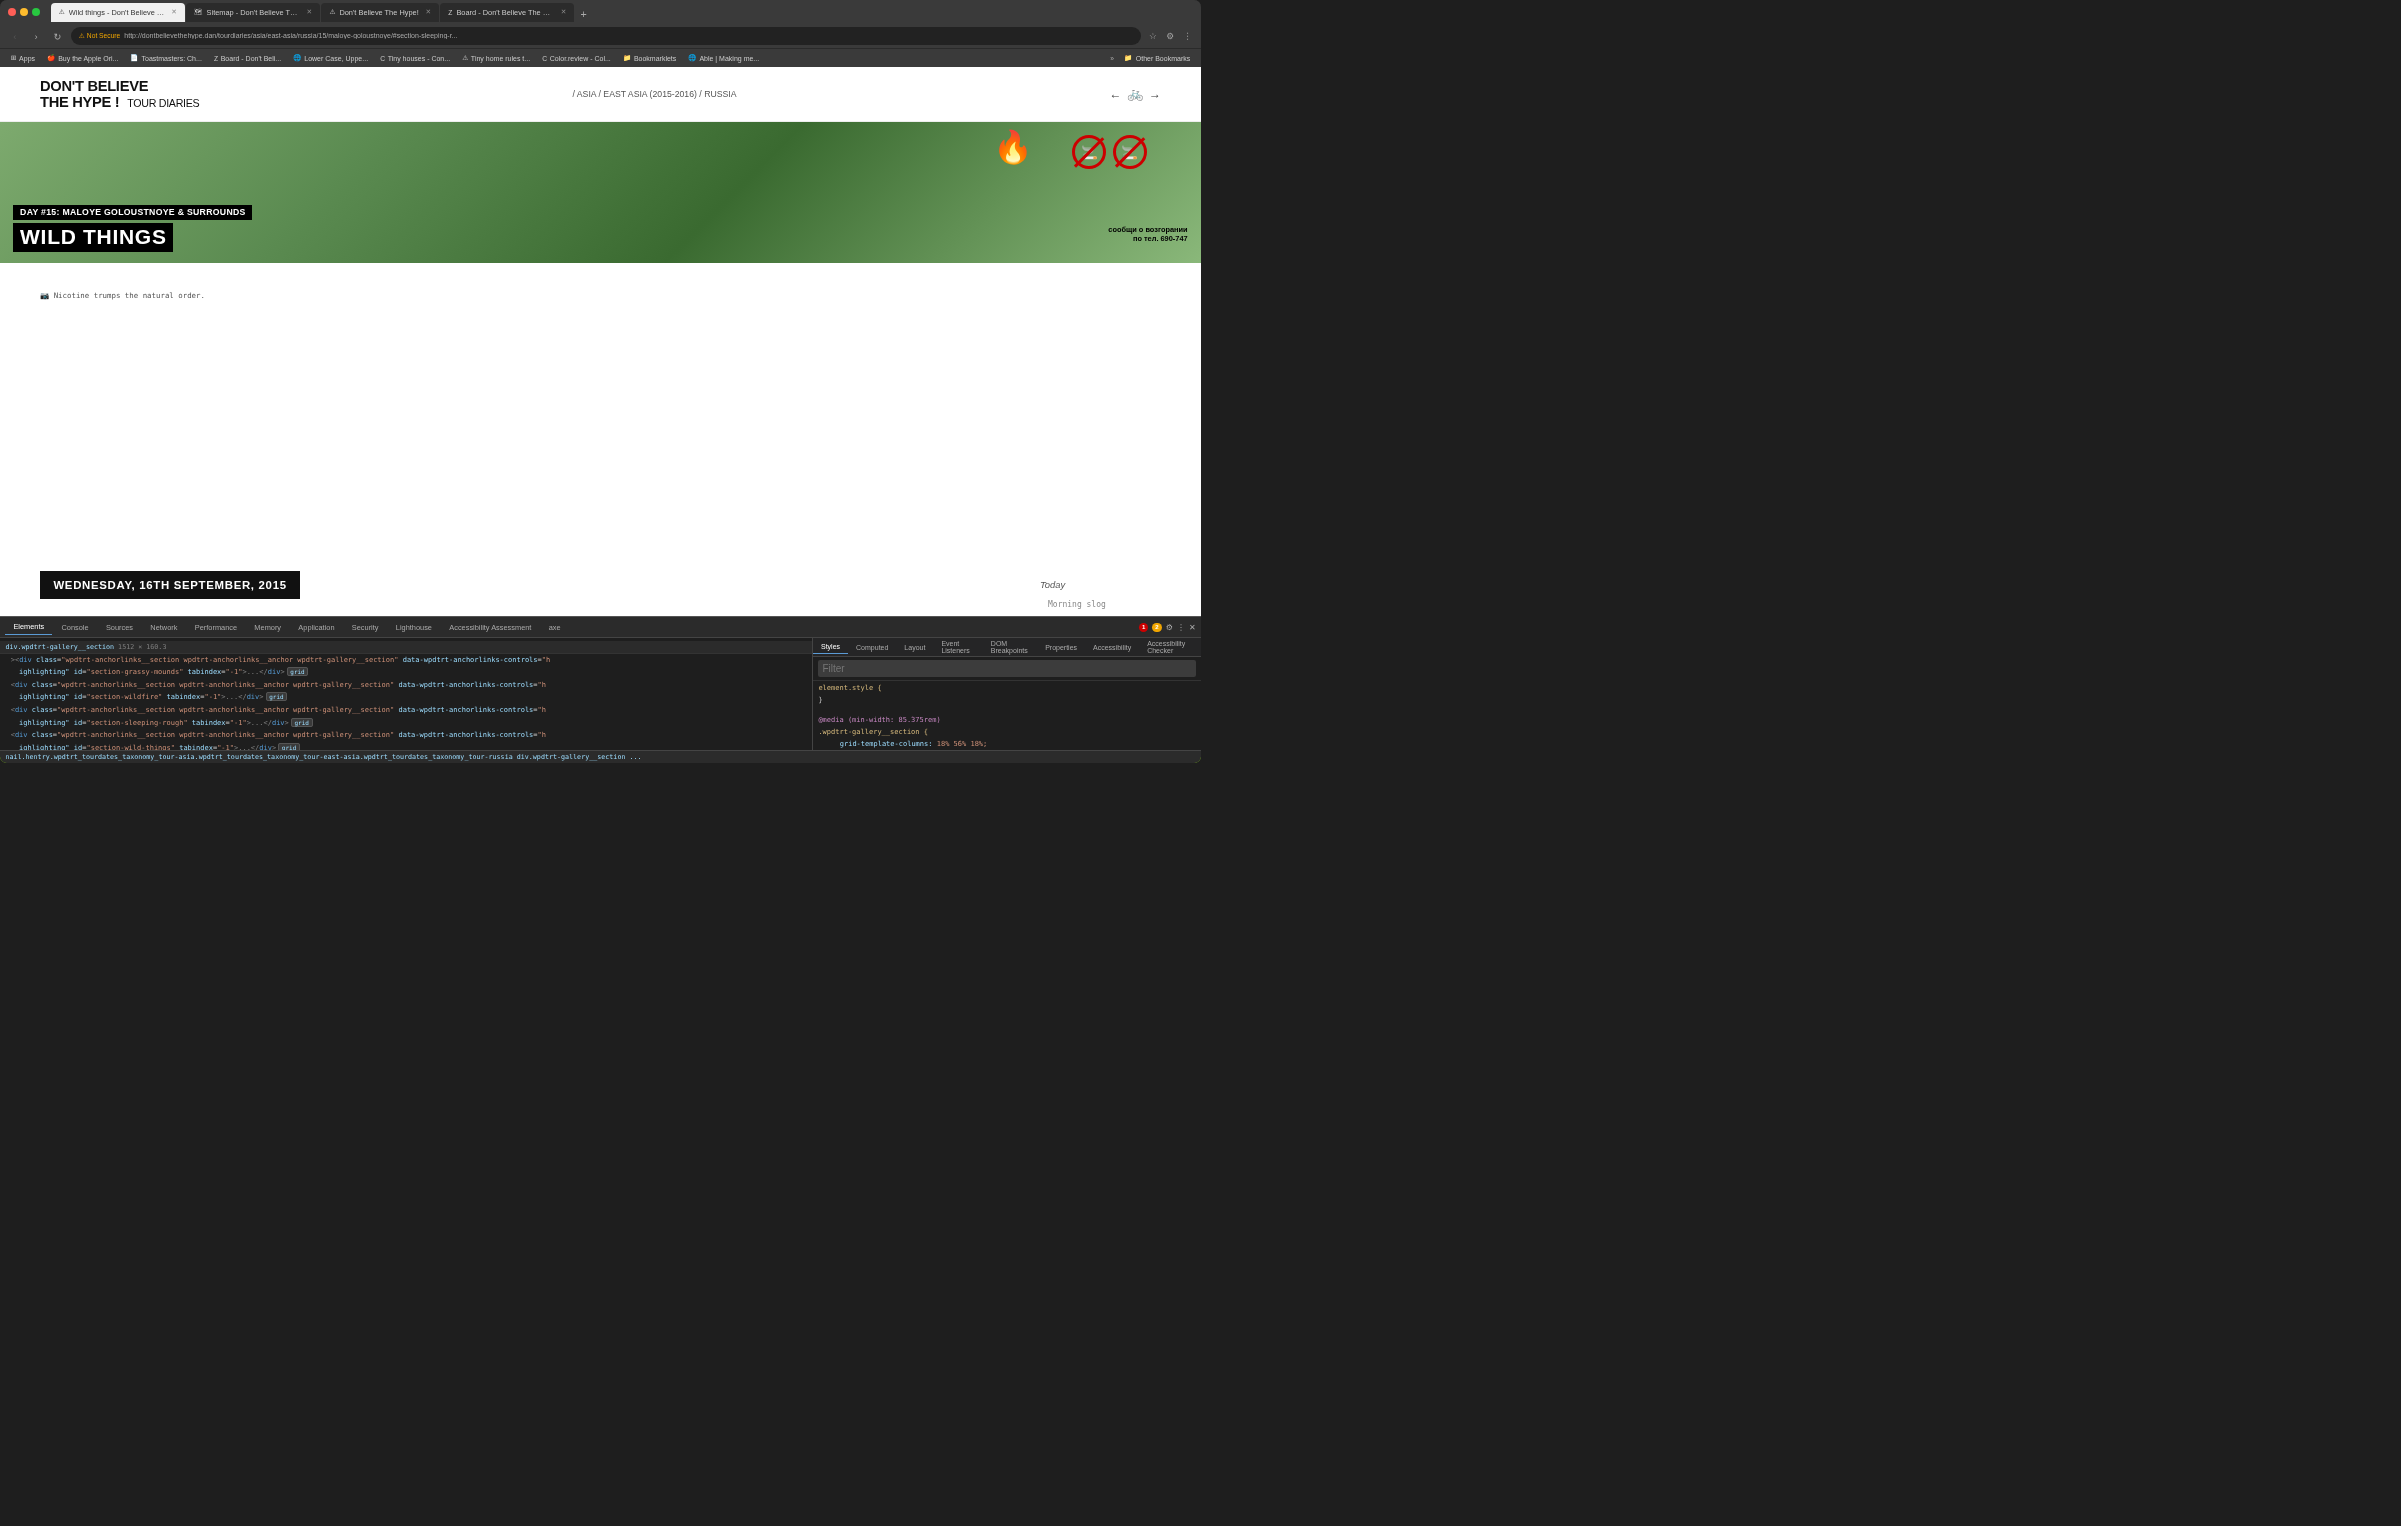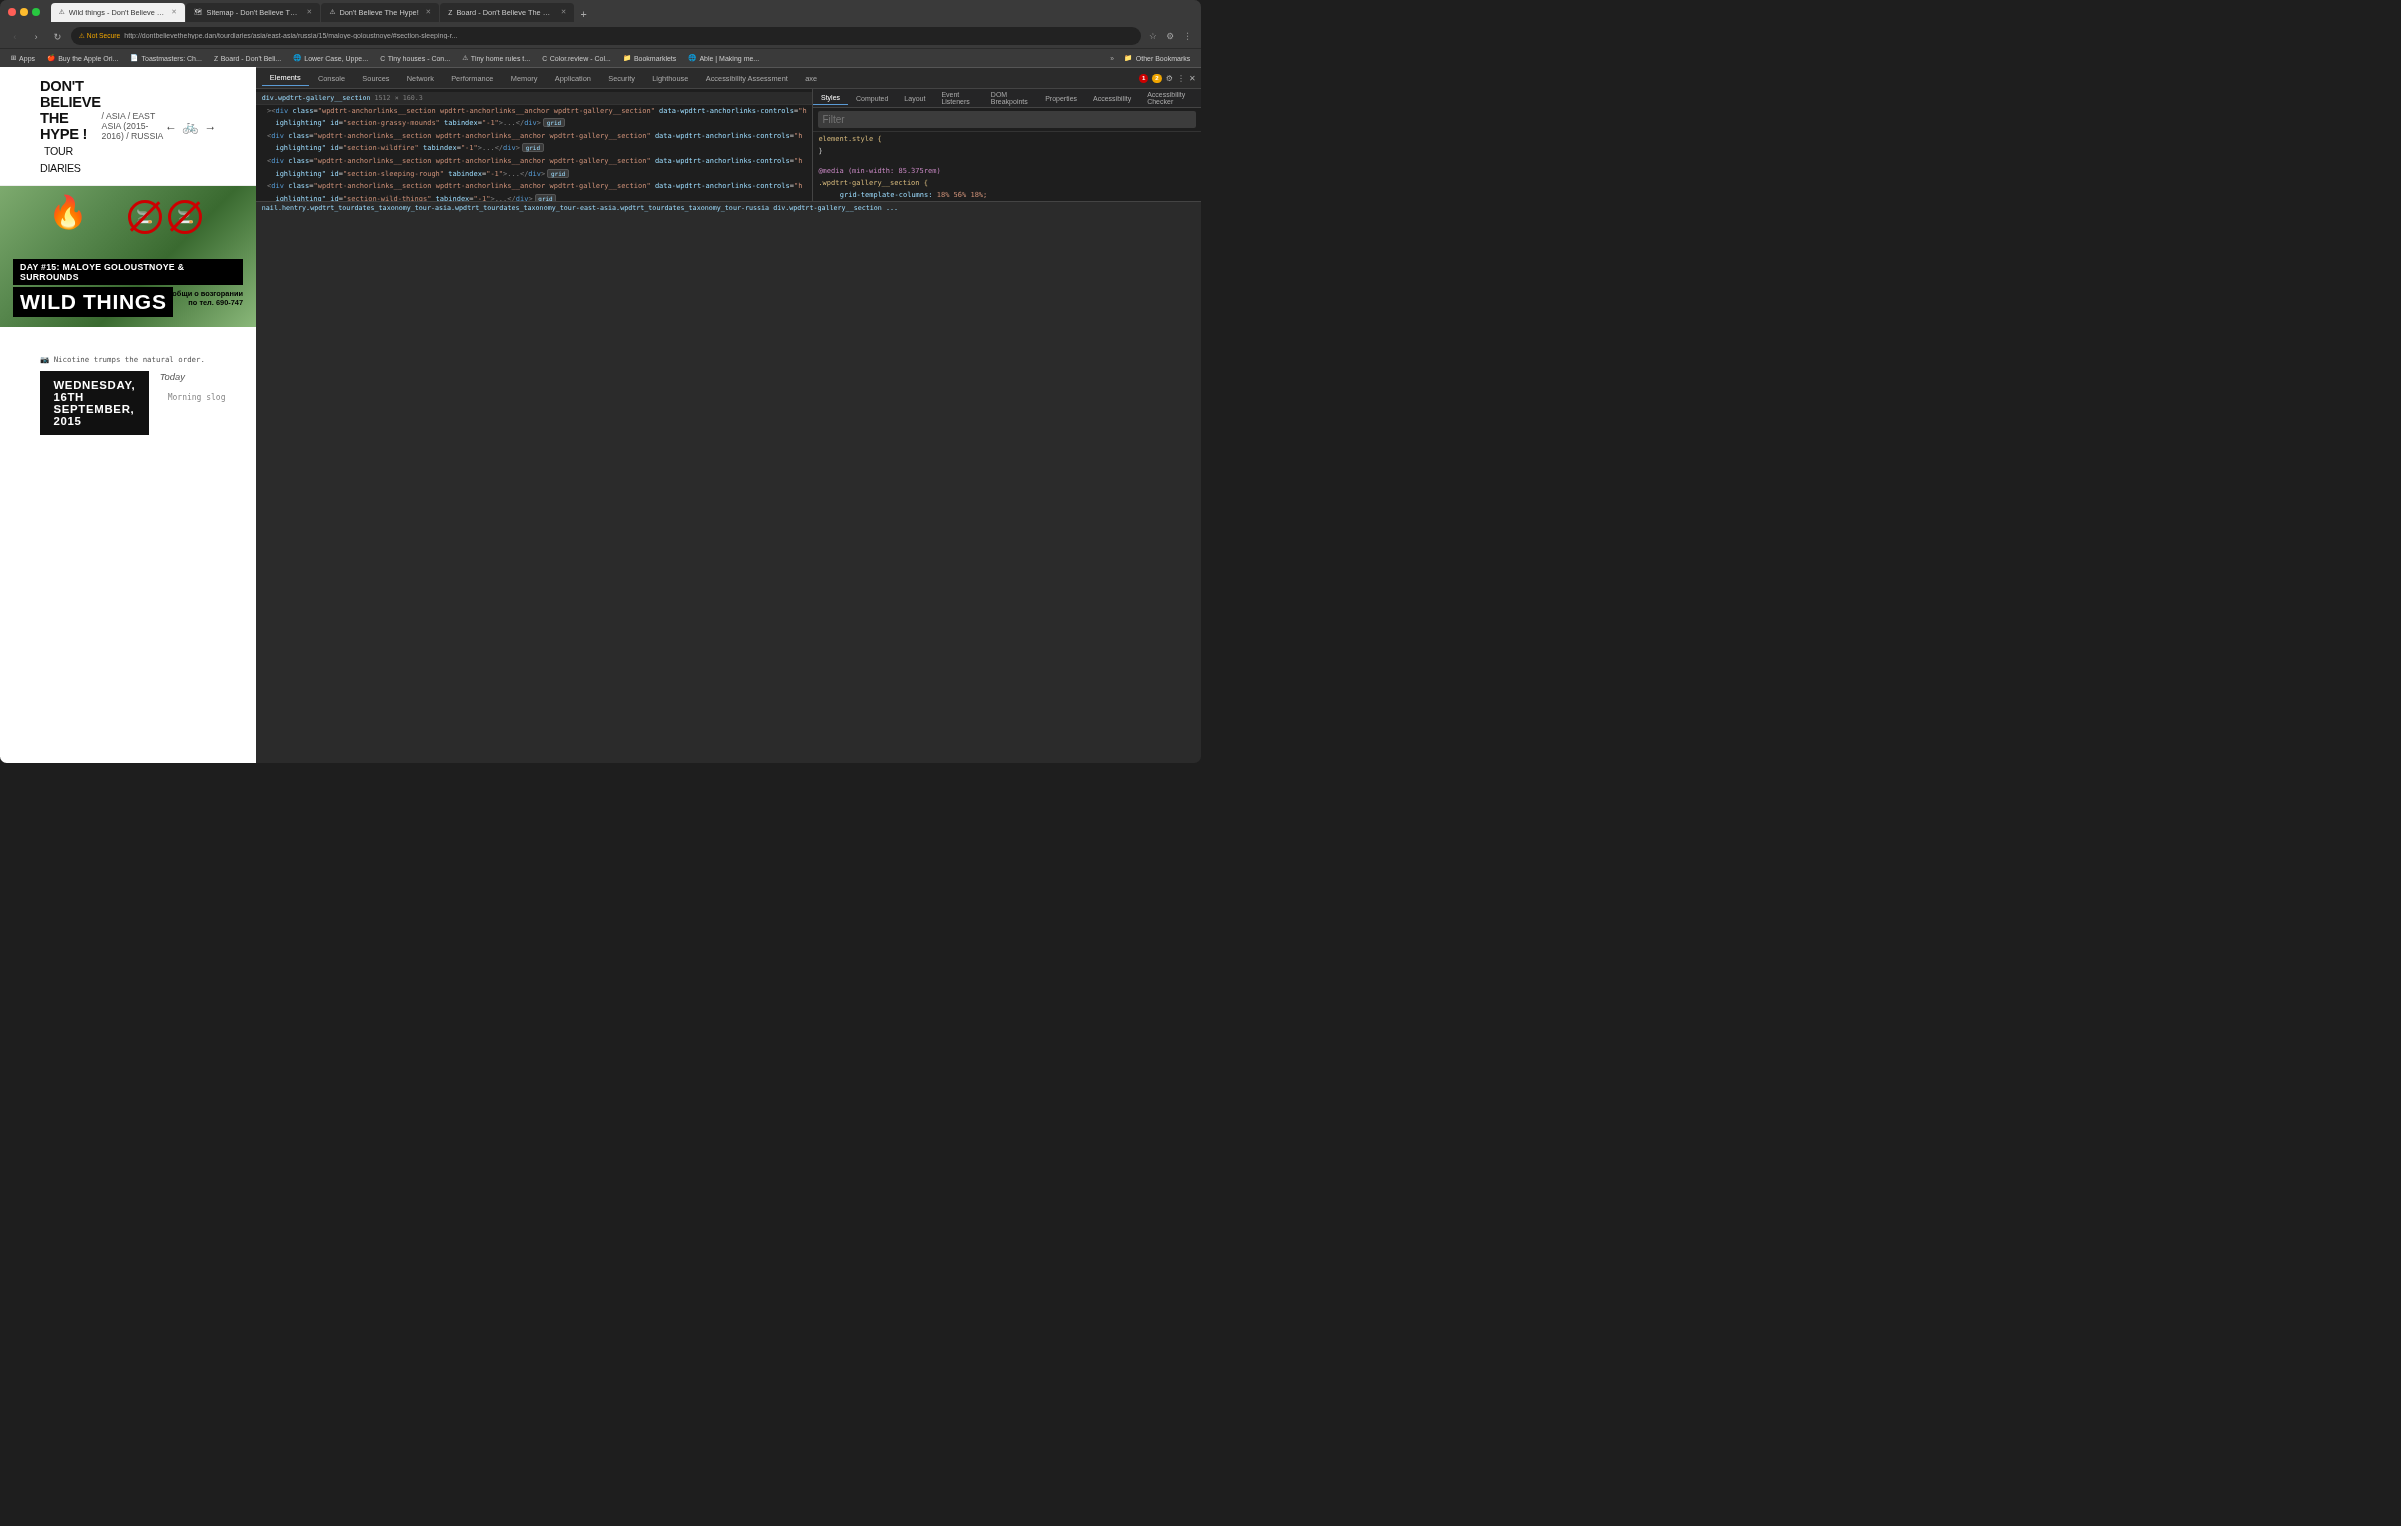--- a/index.html
+++ b/index.html
@@ -153,21 +153,21 @@
     .bookmarks-overflow {
       margin-left: auto;
       color: #aaa; font-size: 6.7px; cursor: pointer;
       padding: 1.3px 4px;
     }
 
     
     .content-area {
       flex: 1;
       display: flex;
-      flex-direction: row;
+      flex-direction: column;
       overflow: hidden;
     }
 
     
     .webpage {
       flex: 1;
       background: #fff;
       overflow: hidden;
       display: flex;
       flex-direction: column;
@@ -275,20 +275,21 @@
       margin-top: 28px;
     }
 
     
     .article-main {
       display: flex;
       padding: 6.7px 40px;
       gap: 11px;
       flex: 1;
       overflow: hidden;
+      align-items: flex-end;
     }
     .article-left { flex: 1; }
     .article-right { width: 121px; flex-shrink: 0; }
 
     .date-banner {
       background: #111;
       color: #fff;
       padding: 8px 13.4px;
       font-size: 11.4px;
       font-weight: 700;

